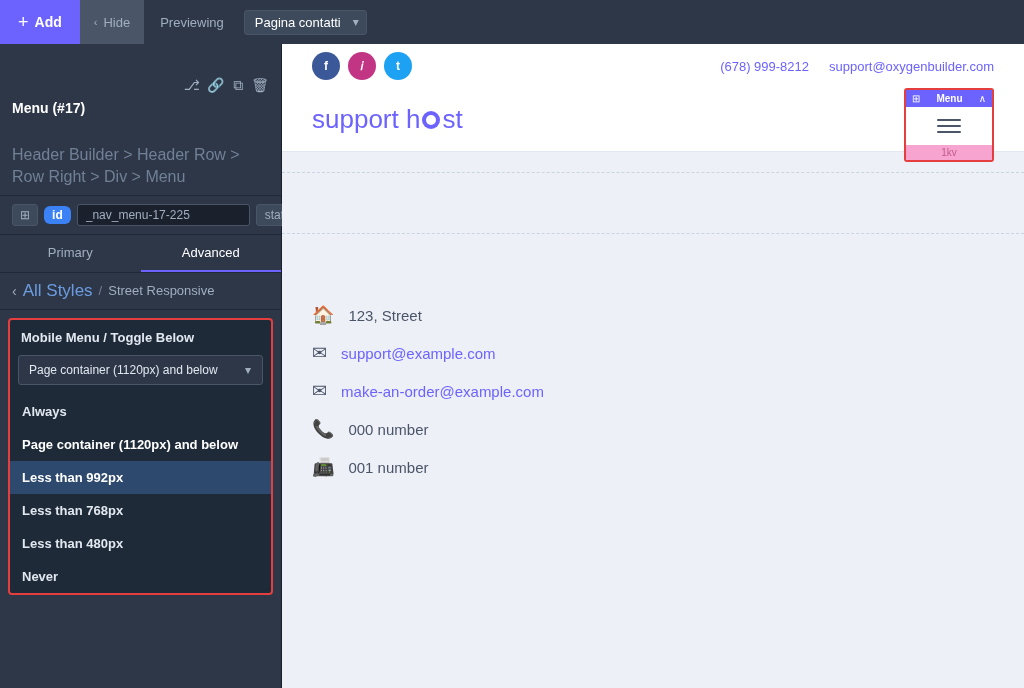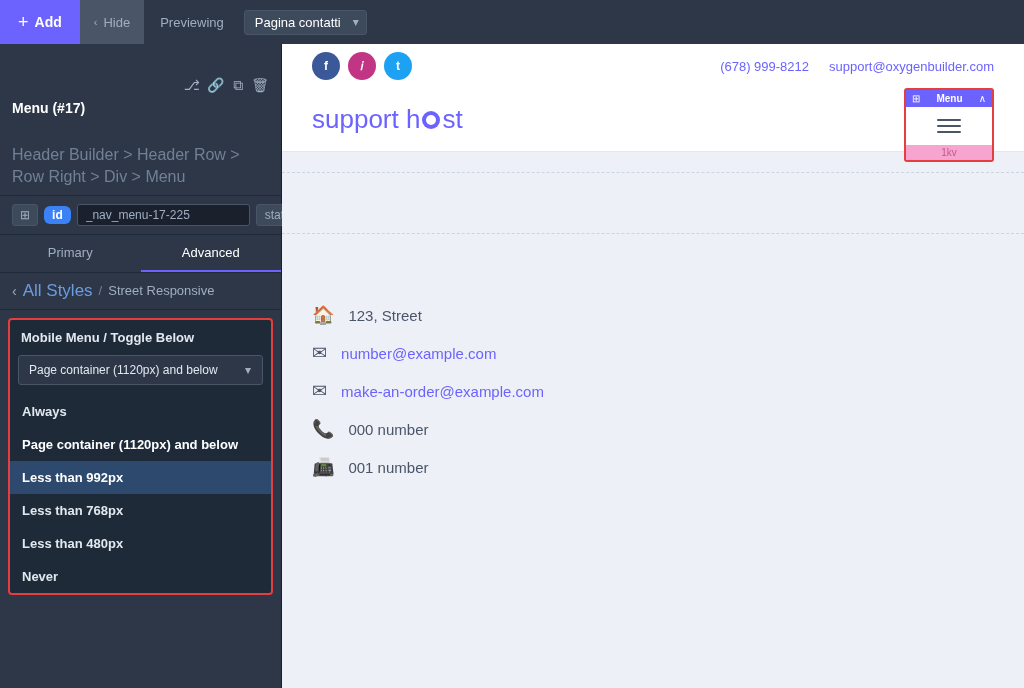--- a/index.html
+++ b/index.html
@@ -253,21 +253,21 @@
       <hr class="content-divider" style="margin-top:60px;">
 
       <div class="site-content">
         <ul class="address-list">
           <li class="address-item">
             <span class="addr-icon">🏠</span>
             <span>123, Street</span>
           </li>
           <li class="address-item">
             <span class="addr-icon">✉</span>
-            <a href="#" class="addr-link">number@example.com</a>
+            <a href="#" class="addr-link">support@example.com</a>
           </li>
           <li class="address-item">
             <span class="addr-icon">✉</span>
             <a href="#" class="addr-link">make-an-order@example.com</a>
           </li>
           <li class="address-item">
             <span class="addr-icon">📞</span>
             <span>000 number</span>
           </li>
           <li class="address-item">

